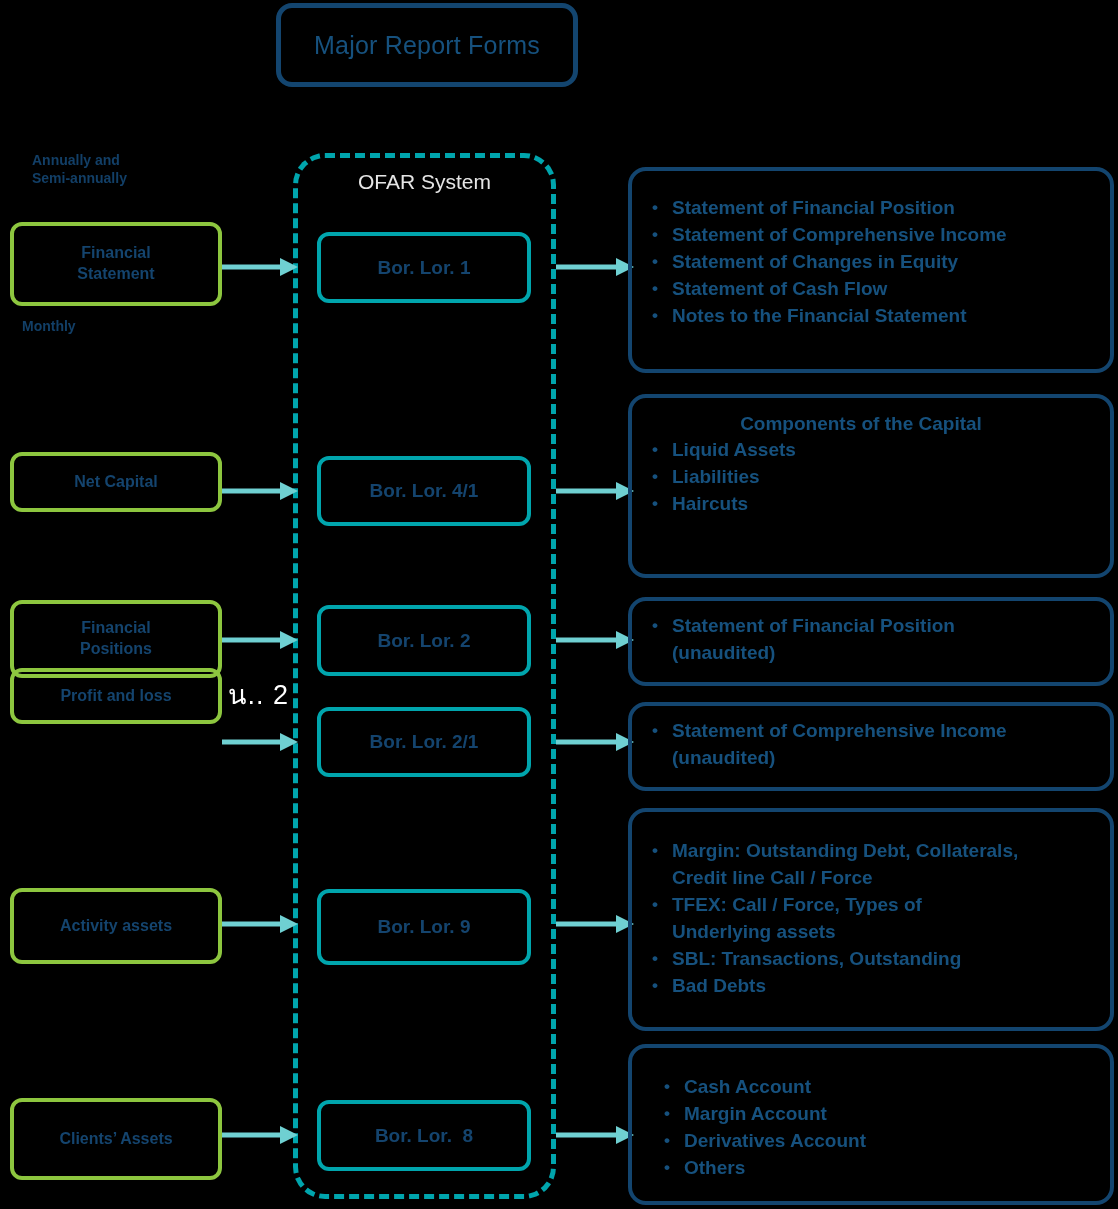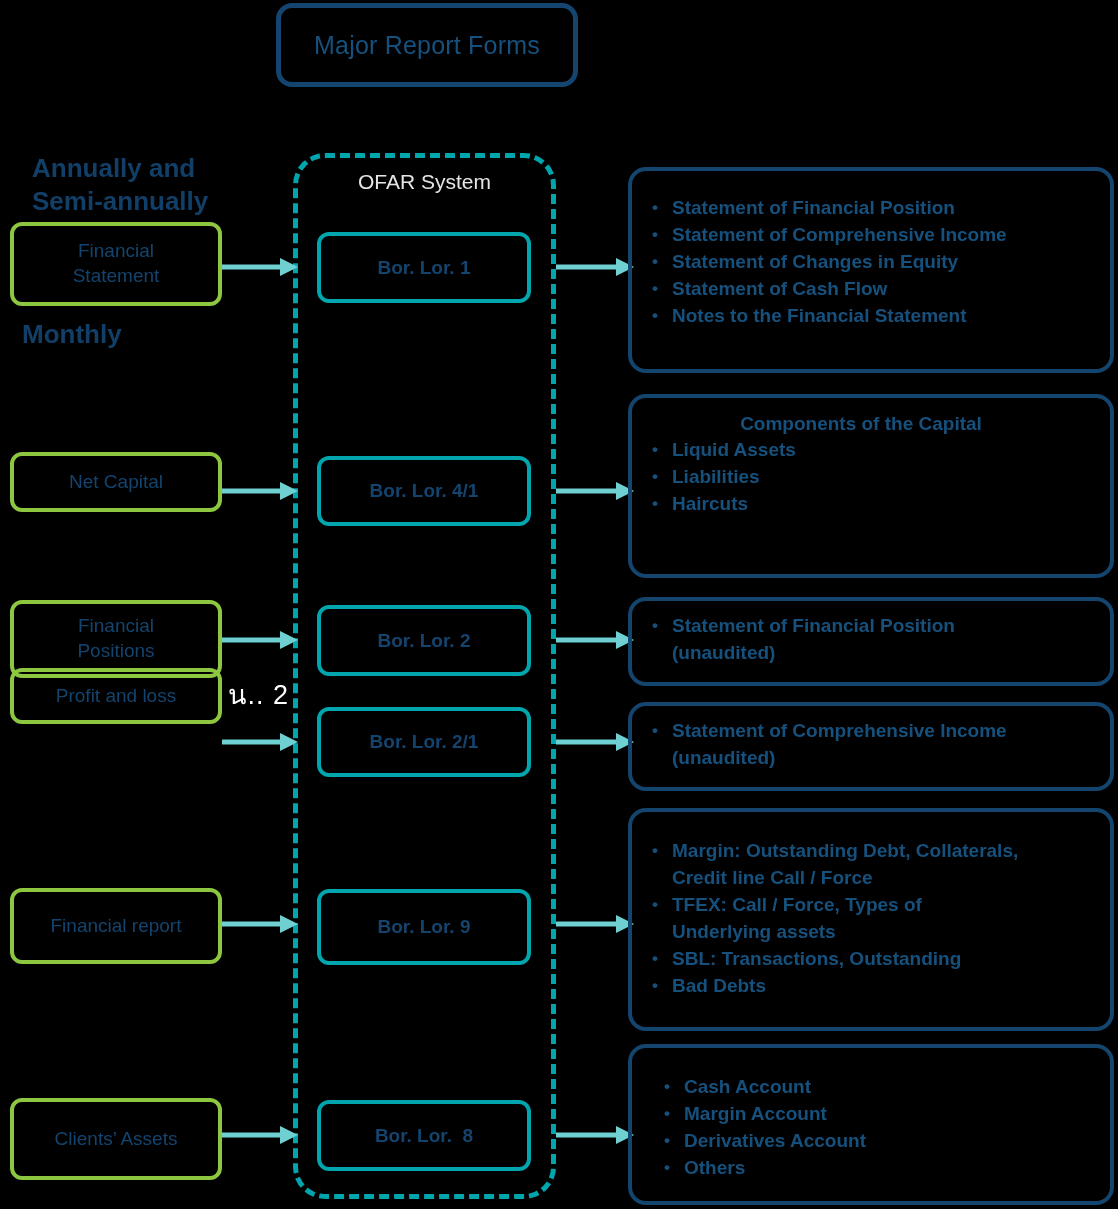--- a/index.html
+++ b/index.html
@@ -25,42 +25,42 @@
     font-size: 25px;
     font-weight: 400;
     letter-spacing: .2px;
     white-space: nowrap;
   }
 
   
   .caption {
     position: absolute;
     color: #123F67;
-    font-size: 26px;
+    font-size: 14px;
     font-weight: bold;
     line-height: 1.25;
     white-space: pre-line;
   }
   .cap-annual { left: 32px; top: 152px; width: 240px; }
   .cap-monthly { left: 22px; top: 318px; width: 200px; }
 
   
   .green-box {
     position: absolute;
     left: 10px;
     width: 212px;
     border: 4px solid #8DC63F;
     border-radius: 12px;
     display: flex; align-items: center; justify-content: center;
     text-align: center;
   }
   .green-box span {
     color: #14446E;
-    font-size: 19px;
-    font-weight: normal;
+    font-size: 16px;
+    font-weight: bold;
     line-height: 1.3;
     padding: 0 8px;
     white-space: pre-line;
   }
 
   
   .ofar-container {
     position: absolute;
     left: 293px; top: 153px;
     width: 263px; height: 1046px;
@@ -173,21 +173,21 @@
     <span>Net Capital</span>
   </div>
   <div class="green-box" style="top:600px;height:78px;">
     <span>Financial
 Positions</span>
   </div>
   <div class="green-box" style="top:668px;height:56px;">
     <span>Profit and loss</span>
   </div>
   <div class="green-box" style="top:888px;height:76px;">
-    <span>Financial report</span>
+    <span>Activity assets</span>
   </div>
   <div class="green-box" style="top:1098px;height:82px;">
     <span>Clients’ Assets</span>
   </div>
 
   <div class="stray-label">น.. 2</div>
 
   <div class="teal-box" style="top:232px;height:71px;">
     <span>Bor. Lor. 1</span>
   </div>

